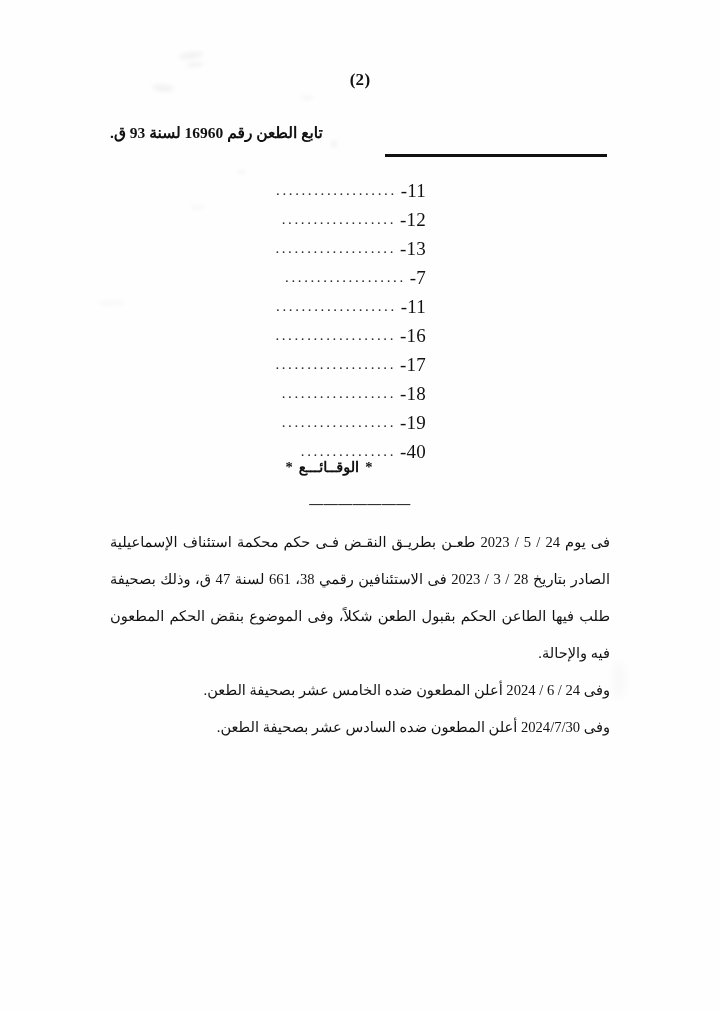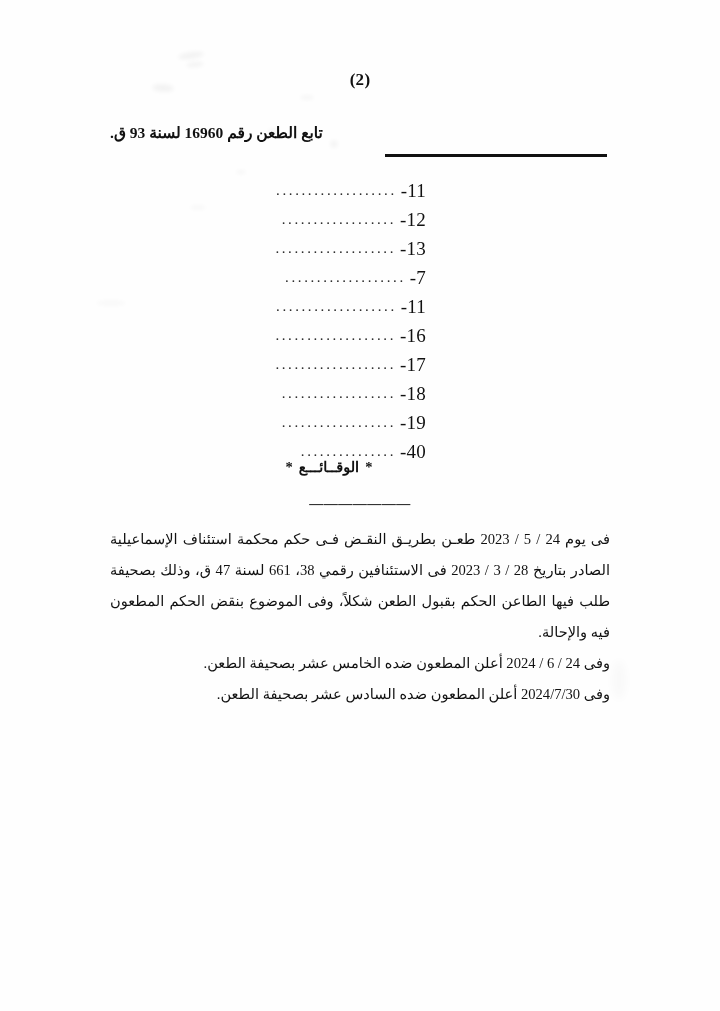--- a/index.html
+++ b/index.html
@@ -144,21 +144,21 @@
   
   #body-text {
     position: absolute;
     top: 524px;
     right: 110px;
     width: 500px;
     direction: rtl;
     text-align: justify;
     text-align-last: right;
     font-size: 14.6px;
-    line-height: 31px;
+    line-height: 37px;
   }
   #body-text p {
     margin: 0 0 0 0;
     text-align: justify;
     text-align-last: right;
   }
   
   #body-text p.single {
     text-align: justify;
     text-align-last: right;

